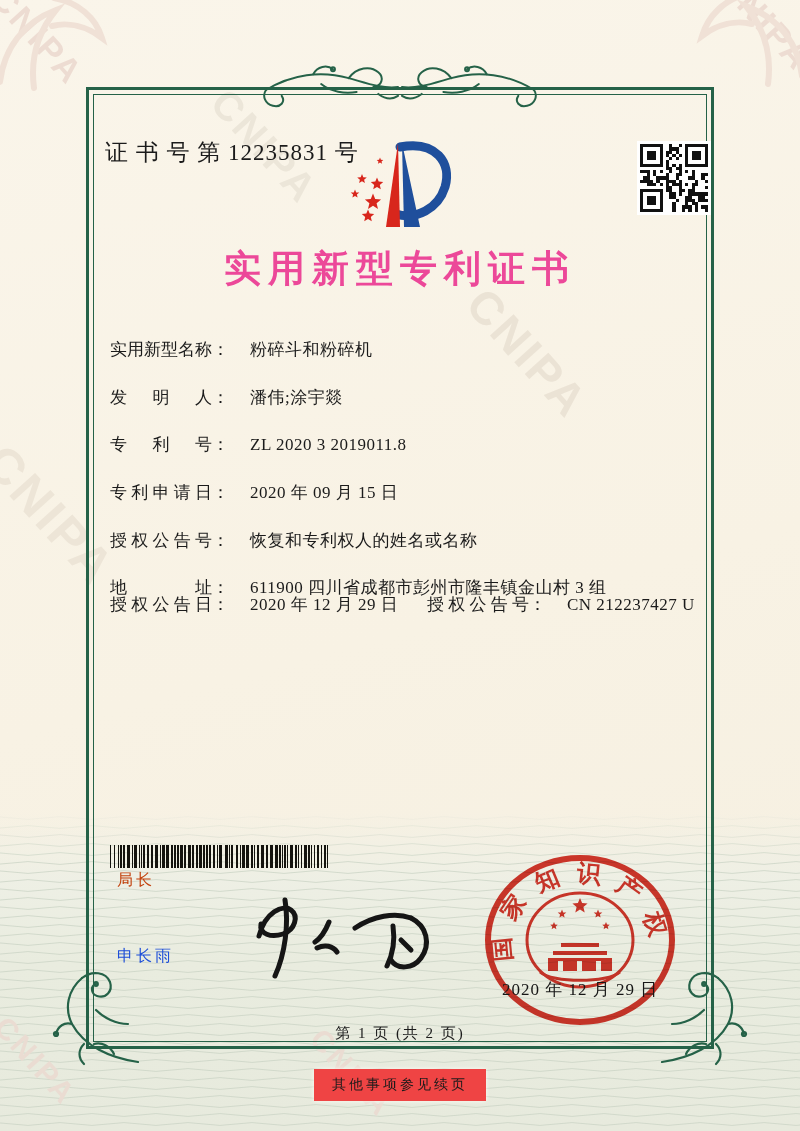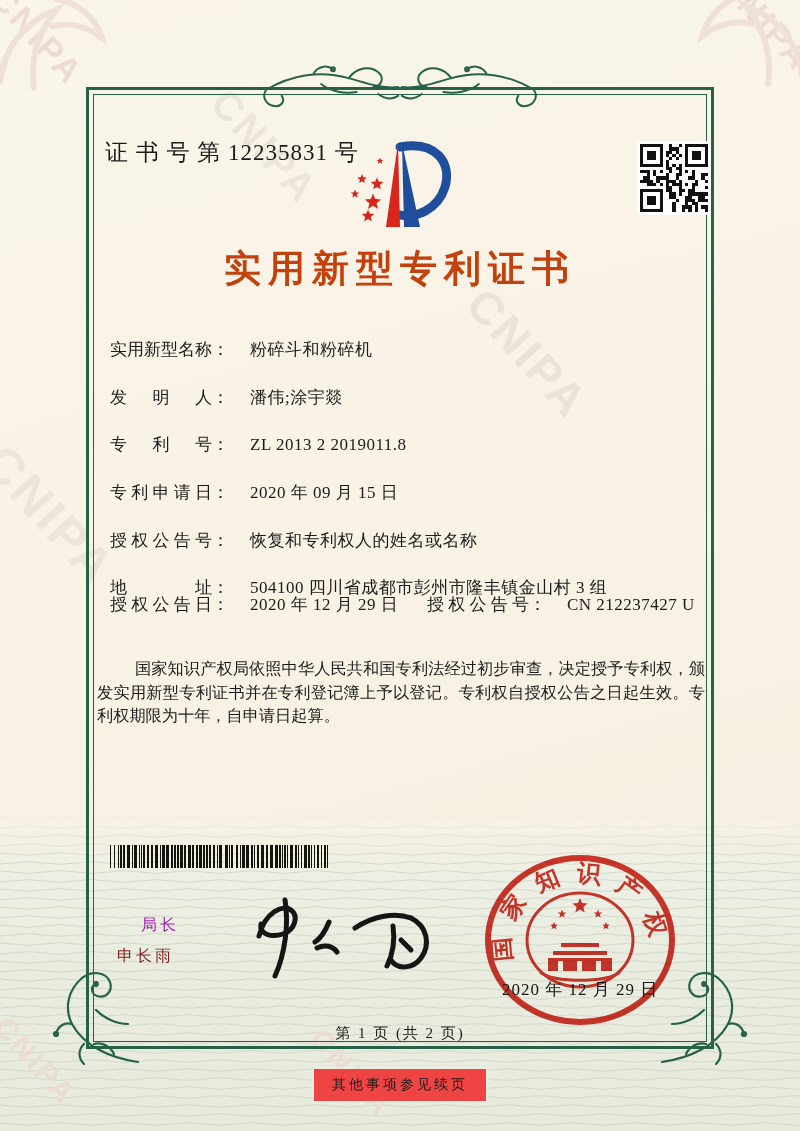--- a/index.html
+++ b/index.html
@@ -27,30 +27,30 @@
   #orn-top{left:262px;top:62px;width:276px;height:52px;}
   #corner-bl{left:52px;top:966px;width:90px;height:100px;}
   #corner-br{left:658px;top:966px;width:90px;height:100px;transform:scaleX(-1);}
   .pinkcurl{z-index:2;pointer-events:none;}
   
   .content{z-index:5;}
   #cert-no{left:105px;top:137px;font-size:23px;letter-spacing:1px;}
   #logo{left:342px;top:136px;width:112px;height:98px;}
   #qr{left:637px;top:141px;width:74px;height:74px;}
   #title{left:86px;top:244px;width:628px;text-align:center;font-size:37px;font-weight:bold;
-         letter-spacing:7px;color:#c2410c;}
+         letter-spacing:7px;color:#ec4899;}
   .frow{position:absolute;left:110px;font-size:17px;white-space:nowrap;z-index:5;}
   .flabel{display:inline-block;width:102px;text-align:justify;text-align-last:justify;}
   .fvalue{margin-left:21px;letter-spacing:.5px;}
   .fgroup2{position:absolute;left:317px;top:0;white-space:nowrap;}
   #paras{left:97px;top:658px;width:608px;z-index:5;}
   #paras p{margin:0;font-size:16.2px;line-height:23.6px;text-align:justify;text-indent:38px;}
   #barcode{left:110px;top:845px;width:222px;height:23px;z-index:5;}
-  #sig-title{left:117px;top:915px;font-size:16px;font-family:"Liberation Sans","DejaVu Sans",sans-serif;letter-spacing:3px;color:#a21caf;z-index:5;margin-left:24px;}
-  #sig-name{left:117px;top:946px;font-size:16px;font-family:"Liberation Sans","DejaVu Sans",sans-serif;letter-spacing:3px;color:#7f1d1d;z-index:5;}
+  #sig-title{left:117px;top:870px;font-size:16px;font-family:"Liberation Sans","DejaVu Sans",sans-serif;letter-spacing:3px;color:#c2410c;z-index:5;}
+  #sig-name{left:117px;top:946px;font-size:16px;font-family:"Liberation Sans","DejaVu Sans",sans-serif;letter-spacing:3px;color:#1d4ed8;z-index:5;}
   #signature{left:225px;top:892px;width:210px;height:88px;z-index:5;}
   #seal{left:482px;top:852px;width:196px;height:176px;z-index:6;mix-blend-mode:multiply;opacity:.93;}
   #seal-date{left:482px;top:978px;width:196px;text-align:center;font-size:17px;color:#161616;z-index:7;letter-spacing:1px;}
   #page-info{left:86px;top:1024px;width:628px;text-align:center;font-size:15px;letter-spacing:2px;z-index:5;}
   #cont-note{left:50%;top:1069px;transform:translateX(-50%);background:#ef4444;padding:7px 18px;
              font-size:14px;letter-spacing:3px;z-index:5;white-space:nowrap;box-shadow:0 0 4px rgba(255,253,247,.9);}
 </style>
 </head>
 <body>
 
@@ -309,40 +309,39 @@
 
 <div id="title" class="abs content">实用新型专利证书</div>
 
 <div class="frow" style="top:338px">
   <span class="flabel">实用新型名称</span><span class="fcolon">：</span><span class="fvalue">粉碎斗和粉碎机</span>
 </div>
 <div class="frow" style="top:386px">
   <span class="flabel">发明人</span><span class="fcolon">：</span><span class="fvalue">潘伟;涂宇燚</span>
 </div>
 <div class="frow" style="top:433px">
-  <span class="flabel">专利号</span><span class="fcolon">：</span><span class="fvalue">ZL 2013 2 2019011.8</span>
+  <span class="flabel">专利号</span><span class="fcolon">：</span><span class="fvalue">ZL 2020 3 2019011.8</span>
 </div>
 <div class="frow" style="top:481px">
   <span class="flabel">专利申请日</span><span class="fcolon">：</span><span class="fvalue">2020 年 09 月 15 日</span>
 </div>
 <div class="frow" style="top:529px">
   <span class="flabel">授权公告号</span><span class="fcolon">：</span><span class="fvalue">恢复和专利权人的姓名或名称</span>
 </div>
 <div class="frow" style="top:576px">
-  <span class="flabel">地址</span><span class="fcolon">：</span><span class="fvalue">504100 四川省成都市彭州市隆丰镇金山村 3 组</span>
+  <span class="flabel">地址</span><span class="fcolon">：</span><span class="fvalue">611900 四川省成都市彭州市隆丰镇金山村 3 组</span>
 </div>
 <div class="frow" style="top:593px">
   <span class="flabel">授权公告日</span><span class="fcolon">：</span><span class="fvalue">2020 年 12 月 29 日</span>
   <span class="fgroup2">
     <span class="flabel">授权公告号</span><span class="fcolon">：</span><span class="fvalue">CN 212237427 U</span>
   </span>
 </div>
 
 <div id="paras" class="abs">
-  <p>国家知识产权局依照中华人民共和国专利法经过初步审查，决定授予专利权，颁发实用新型专利证书并在专利登记簿上予以登记。专利权自授权公告之日起生效。专利权期限为十年，自申请日起算。</p>
 </div>
 
 <svg id="barcode" class="abs" viewBox="0 0 222 23" preserveAspectRatio="none">
     <rect x="0" y="0" width="1" height="23" fill="#14130e"></rect>
     <rect x="4" y="0" width="1" height="23" fill="#14130e"></rect>
     <rect x="8" y="0" width="1" height="23" fill="#14130e"></rect>
     <rect x="10" y="0" width="2" height="23" fill="#14130e"></rect>
     <rect x="13" y="0" width="2" height="23" fill="#14130e"></rect>
     <rect x="17" y="0" width="3" height="23" fill="#14130e"></rect>
     <rect x="22" y="0" width="1" height="23" fill="#14130e"></rect>

